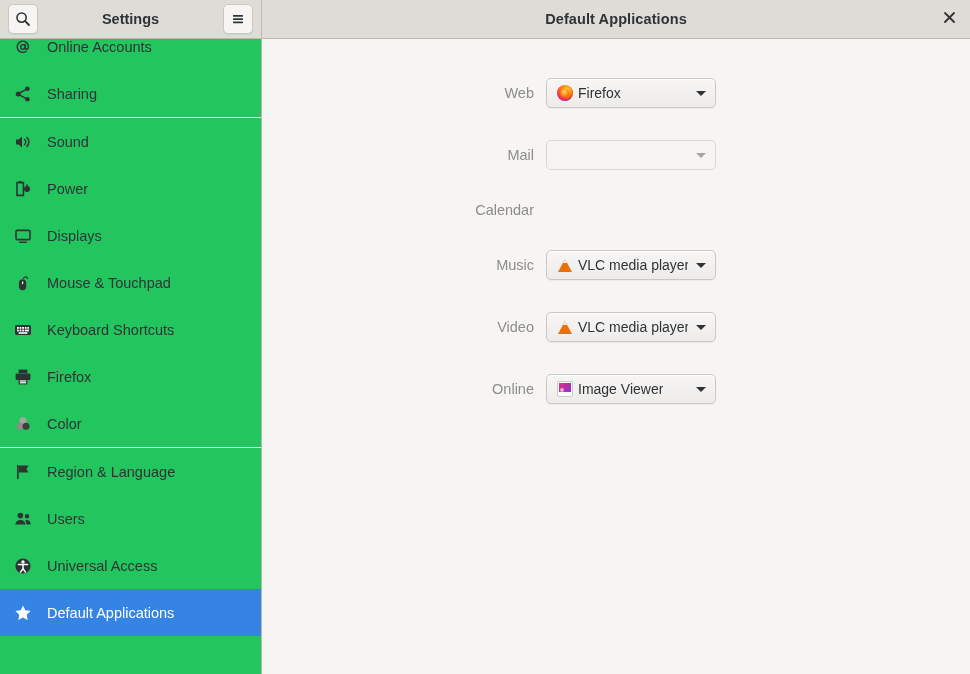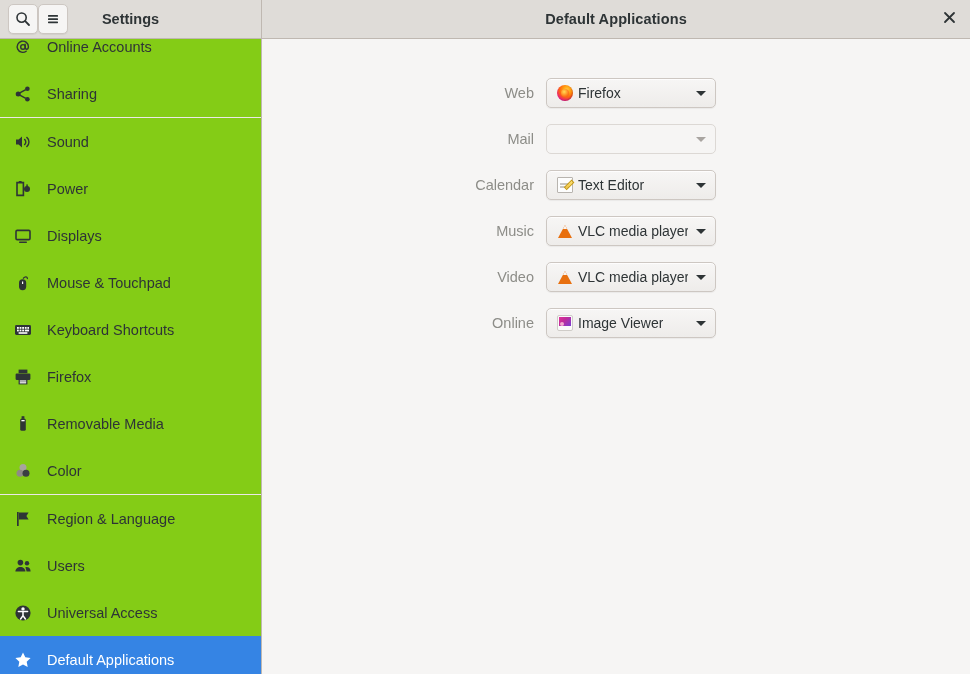--- a/index.html
+++ b/index.html
@@ -35,21 +35,21 @@
     border-bottom: 1px solid #bfb8b1;
     position: relative;
     z-index: 5;
   }
   .hb-left {
     width: 262px;
     min-width: 262px;
     height: 100%;
     display: flex;
     align-items: center;
-    justify-content: flex-start;
+    justify-content: space-between;
     box-sizing: border-box;
     padding: 0 8px;
     border-right: 1px solid #bfb8b1;
     position: relative;
   }
   .hb-right {
     flex: 1;
     height: 100%;
     display: flex;
     align-items: center;
@@ -106,21 +106,21 @@
   .body-area {
     flex: 1;
     display: flex;
     overflow: hidden;
   }
 
   
   .sidebar {
     width: 262px;
     min-width: 262px;
-    background: #84cc16;
+    background: #22c55e;
     border-right: 1px solid #bfb8b1;
     box-sizing: border-box;
     overflow: hidden;
     position: relative;
     text-align: right;
   }
   .sidebar-list {
     position: relative;
     margin-top: -16px;
   }
@@ -161,21 +161,21 @@
   .content {
     flex: 1;
     background: #f6f5f4;
     overflow: hidden;
     position: relative;
   }
   .prefs {
     padding-top: 39px;
     display: flex;
     flex-direction: column;
-    gap: 16px;
+    gap: 32px;
   }
   .pref-row {
     display: flex;
     align-items: center;
   }
   .pref-label {
     width: 284px;
     min-width: 284px;
     text-align: right;
     padding-right: 12px;
@@ -452,30 +452,20 @@
                 <rect x="4.6" y="11.2" width="8.8" height="5.2" fill="currentColor"></rect>
                 <rect x="5.8" y="12.4" width="6.4" height="1.2" fill="#fff"></rect>
                 <rect x="5.8" y="14.2" width="6.4" height="1.2" fill="#fff"></rect>
               </svg>
             </span>
             <span class="nav-label">Firefox</span>
           </div>
           <div class="nav-item">
             <span class="nav-icon">
               <svg width="18" height="18" viewBox="0 0 18 18">
-                <rect x="6.2" y="3.4" width="5.6" height="12.4" rx="1.6" fill="currentColor"></rect>
-                <rect x="7.6" y="1.2" width="2.8" height="2.6" fill="currentColor"></rect>
-                <rect x="7.4" y="5" width="3.2" height="1.3" fill="#fff"></rect>
-              </svg>
-            </span>
-            <span class="nav-label">Removable Media</span>
-          </div>
-          <div class="nav-item">
-            <span class="nav-icon">
-              <svg width="18" height="18" viewBox="0 0 18 18">
                 <circle cx="9" cy="5.6" r="3.5" fill="#a8a49f"></circle>
                 <circle cx="6" cy="11.2" r="3.5" fill="#8f8b86"></circle>
                 <circle cx="12" cy="11.2" r="3.5" fill="#3b3f42"></circle>
               </svg>
             </span>
             <span class="nav-label">Color</span>
           </div>
           <div class="nav-sep"></div>
           <div class="nav-item">
             <span class="nav-icon">
@@ -534,27 +524,20 @@
             <div class="pref-label">Mail</div>
             <div class="combo disabled">
               <span class="combo-text"></span>
               <span class="combo-arrow">
                 <span class="arrow-tri"></span>
               </span>
             </div>
           </div>
           <div class="pref-row">
             <div class="pref-label">Calendar</div>
-            <div class="combo">
-              <span class="combo-icon ic-texteditor"></span>
-              <span class="combo-text">Text Editor</span>
-              <span class="combo-arrow">
-                <span class="arrow-tri"></span>
-              </span>
-            </div>
           </div>
           <div class="pref-row">
             <div class="pref-label">Music</div>
             <div class="combo">
               <span class="combo-icon ic-vlc"></span>
               <span class="combo-text">VLC media player</span>
               <span class="combo-arrow">
                 <span class="arrow-tri"></span>
               </span>
             </div>

